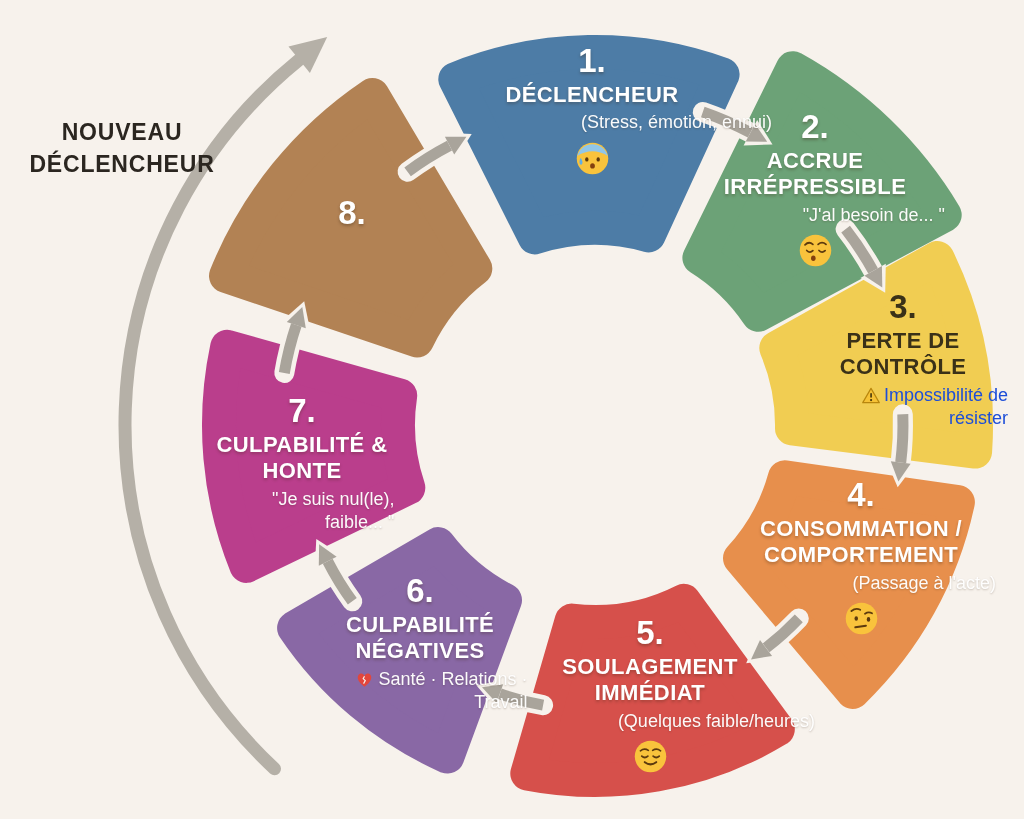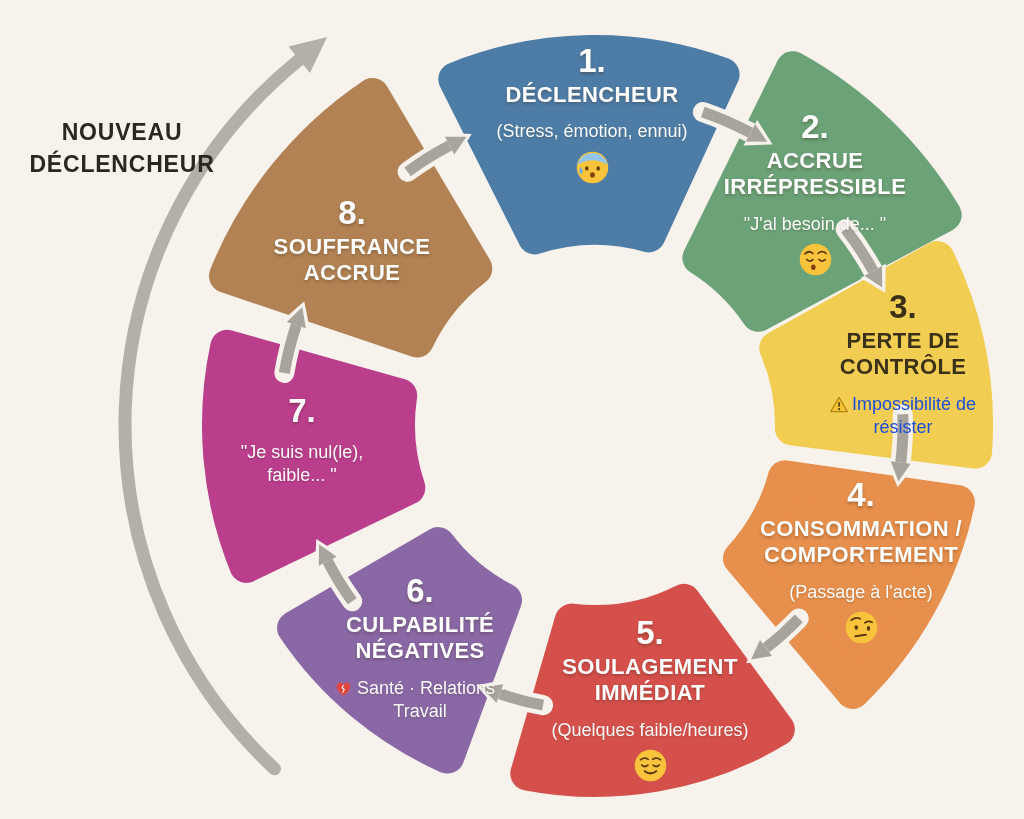--- a/index.html
+++ b/index.html
@@ -15,22 +15,23 @@
   .num{
     font-size:33px;font-weight:bold;color:#ffffff;line-height:1.05;
     text-shadow:0 2px 3px rgba(60,40,20,.35);
   }
   .ttl{
     font-size:22px;font-weight:bold;color:#ffffff;letter-spacing:.4px;
     line-height:1.22;margin:3px auto 0;
     text-shadow:0 2px 3px rgba(60,40,20,.3);
   }
   .sub{
-    font-size:18px;color:rgba(255,255,255,.97);line-height:1.28;margin:12px auto 0;
+    font-size:18px;color:rgba(255,255,255,.97);line-height:1.28;margin:3px auto 0;
     text-shadow:0 1px 2px rgba(60,40,20,.25);
+    text-align:right;
   }
   .dark .num,.dark .ttl{color:#3a3118;text-shadow:none;}
   .dark .sub{color:#1d4ed8;text-shadow:none;}
   .nowrap{white-space:nowrap;}
   .emoji{width:35px;height:35px;margin-top:6px;}
   .inline-ic{vertical-align:-3px;margin-right:4px;}
   #seg1{left:592px;top:44px;width:360px;}
   #seg2{left:815px;top:110px;width:260px;}
   #seg2 .ttl{max-width:205px;}
   #seg3{left:903px;top:290px;width:210px;}
@@ -181,21 +182,21 @@
     <div class="sub">
       <svg class="inline-ic" width="19" height="18" viewBox="0 0 24 23">
         <path d="M12 21.5 C4 15.5 1.8 10 4.4 6.4 C7 3.3 11 4.4 12 7.9 C13 4.4 17 3.3 19.6 6.4 C22.2 10 20 15.5 12 21.5 Z" fill="#e2463c"></path>
         <polyline points="12,7.9 10.3,11 13,13.6 10.8,17.4" stroke="#f7f2ec" stroke-width="1.5" fill="none"></polyline>
       </svg><span>Santé · Relations · Travail</span>
     </div>
   </div>
 
   <div class="seg" id="seg7">
     <div class="num">7.</div>
+    <div class="ttl">CULPABILITÉ &amp; HONTE</div>
     <div class="sub">"Je suis nul(le), faible... "</div>
   </div>
 
   <div class="seg" id="seg8">
     <div class="num">8.</div>
-    <div class="ttl">SOUFFRANCE ACCRUE</div>
   </div>
 
 </div>
 
 </body></html>

